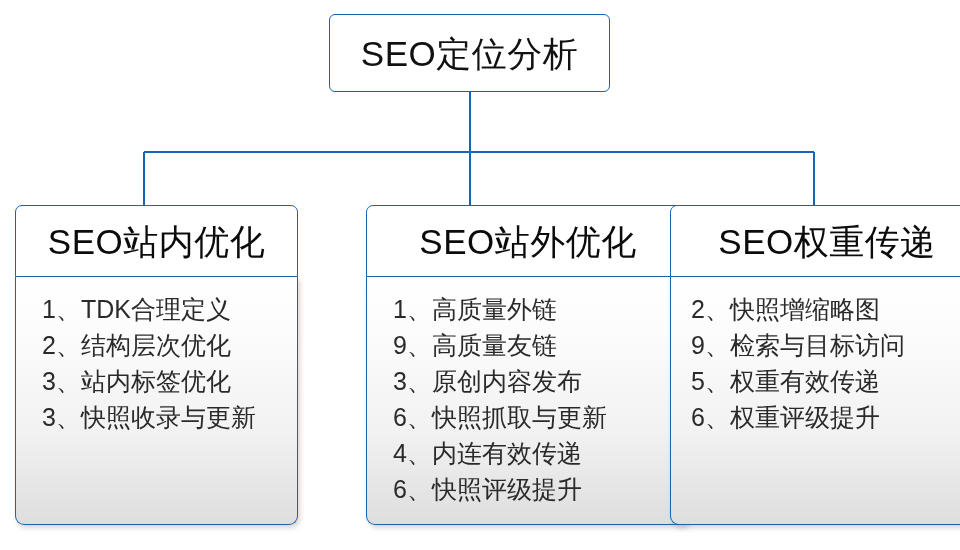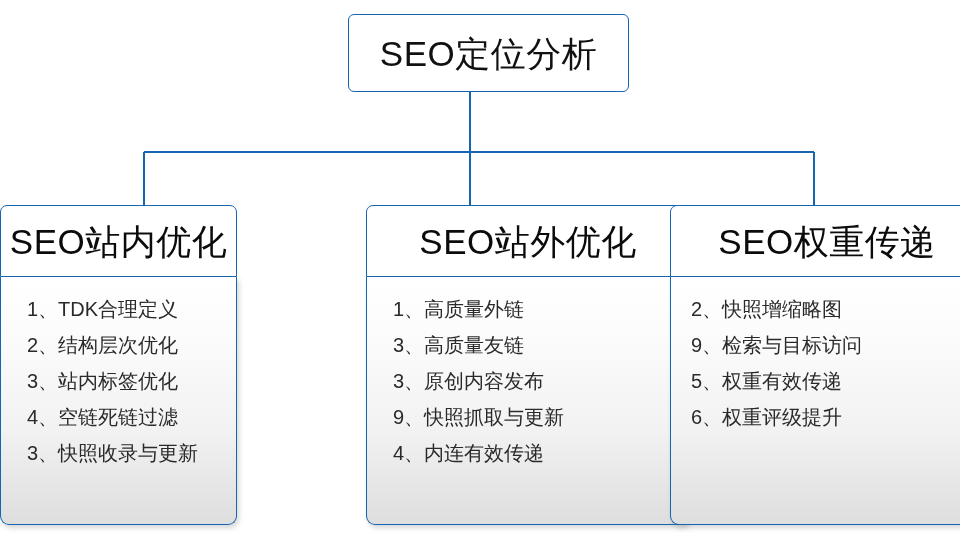--- a/index.html
+++ b/index.html
@@ -16,21 +16,21 @@
   #canvas {
     position: relative;
     width: 960px;
     height: 550px;
     background: #ffffff;
   }
 
   
   .root-box {
     position: absolute;
-    left: 348px;
+    left: 329px;
     top: 14px;
     width: 281px;
     height: 78px;
     box-sizing: border-box;
     border: 1.4px solid #1565b0;
     border-radius: 6px;
     background: #ffffff;
     display: flex;
     align-items: center;
     justify-content: center;
@@ -51,21 +51,21 @@
     width: 960px;
     height: 550px;
     pointer-events: none;
   }
 
   
   .column {
     position: absolute;
     top: 205px;
   }
-  .col-1 { left: 0;   width: 237px; }
+  .col-1 { left: 15px;   width: 283px; }
   .col-2 { left: 330px; width: 324px; padding-left: 36px; }
   .col-3 { left: 670px; width: 314px; }
 
   .col-header {
     box-sizing: border-box;
     width: 100%;
     height: 72px;
     border: 1.4px solid #1565b0;
     border-radius: 7px 7px 0 0;
     background: #ffffff;
@@ -91,21 +91,21 @@
     background: linear-gradient(to bottom, #ffffff 0%, #fcfcfc 22%, #f2f2f2 62%, #e2e2e2 92%, #dedede 100%);
     padding: 14px 0 8px 0;
     box-shadow: 2px 3px 5px rgba(120,120,120,0.30);
   }
   .item-list {
     list-style: none;
     margin: 0;
     padding: 0 0 0 26px;
   }
   .item-list li {
-    font-size: 20px;
+    font-size: 25px;
     line-height: 36px;
     color: #2a2a2a;
     white-space: nowrap;
   }
   .col-3 .item-list { padding-left: 20px; }
 </style>
 </head>
 <body>
 
 <div id="canvas">
@@ -126,37 +126,37 @@
 
   <div class="column col-1">
     <div class="col-header">
       <span class="col-header-label">SEO站内优化</span>
     </div>
     <div class="col-body">
       <ul class="item-list">
         <li>1、TDK合理定义</li>
         <li>2、结构层次优化</li>
         <li>3、站内标签优化</li>
-        <li>4、空链死链过滤</li>
         <li>3、快照收录与更新</li>
       </ul>
     </div>
   </div>
 
   <div class="column col-2">
     <div class="col-header">
       <span class="col-header-label">SEO站外优化</span>
     </div>
     <div class="col-body">
       <ul class="item-list">
         <li>1、高质量外链</li>
-        <li>3、高质量友链</li>
+        <li>9、高质量友链</li>
         <li>3、原创内容发布</li>
-        <li>9、快照抓取与更新</li>
+        <li>6、快照抓取与更新</li>
         <li>4、内连有效传递</li>
+        <li>6、快照评级提升</li>
       </ul>
     </div>
   </div>
 
   <div class="column col-3">
     <div class="col-header">
       <span class="col-header-label">SEO权重传递</span>
     </div>
     <div class="col-body">
       <ul class="item-list">

